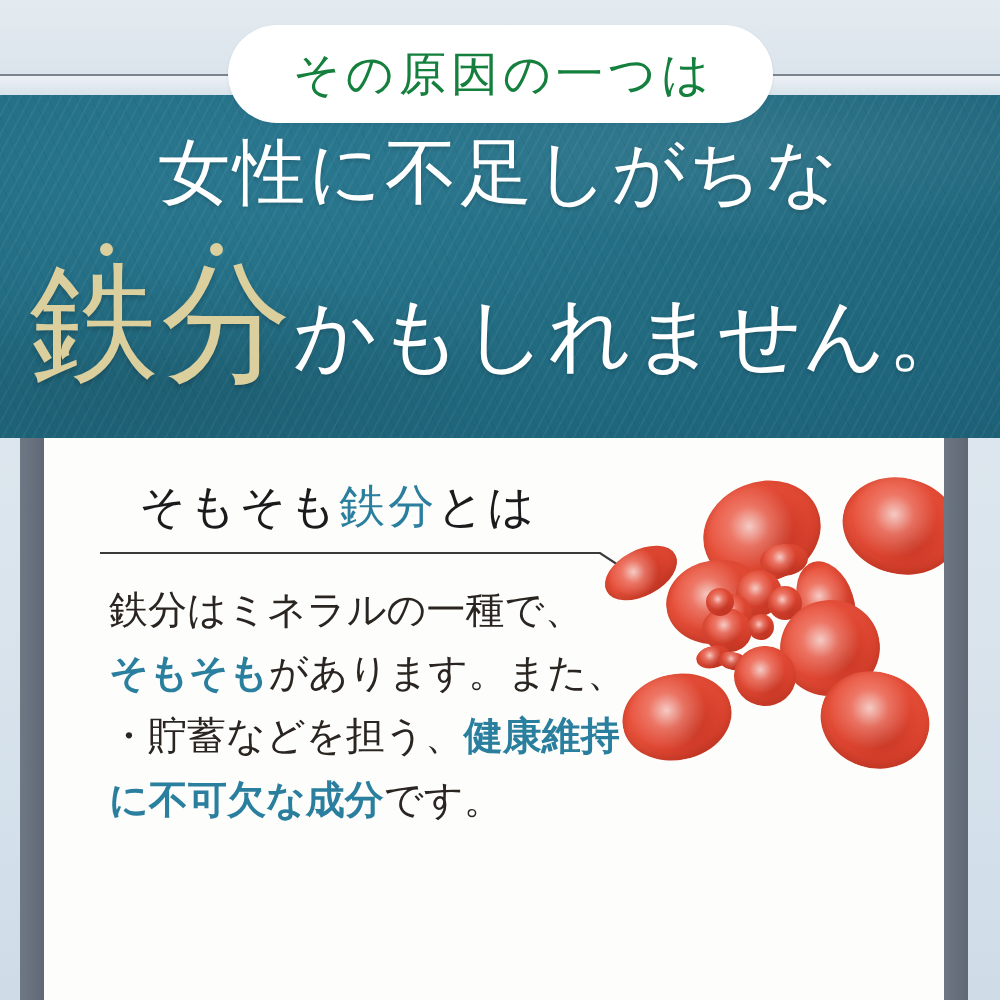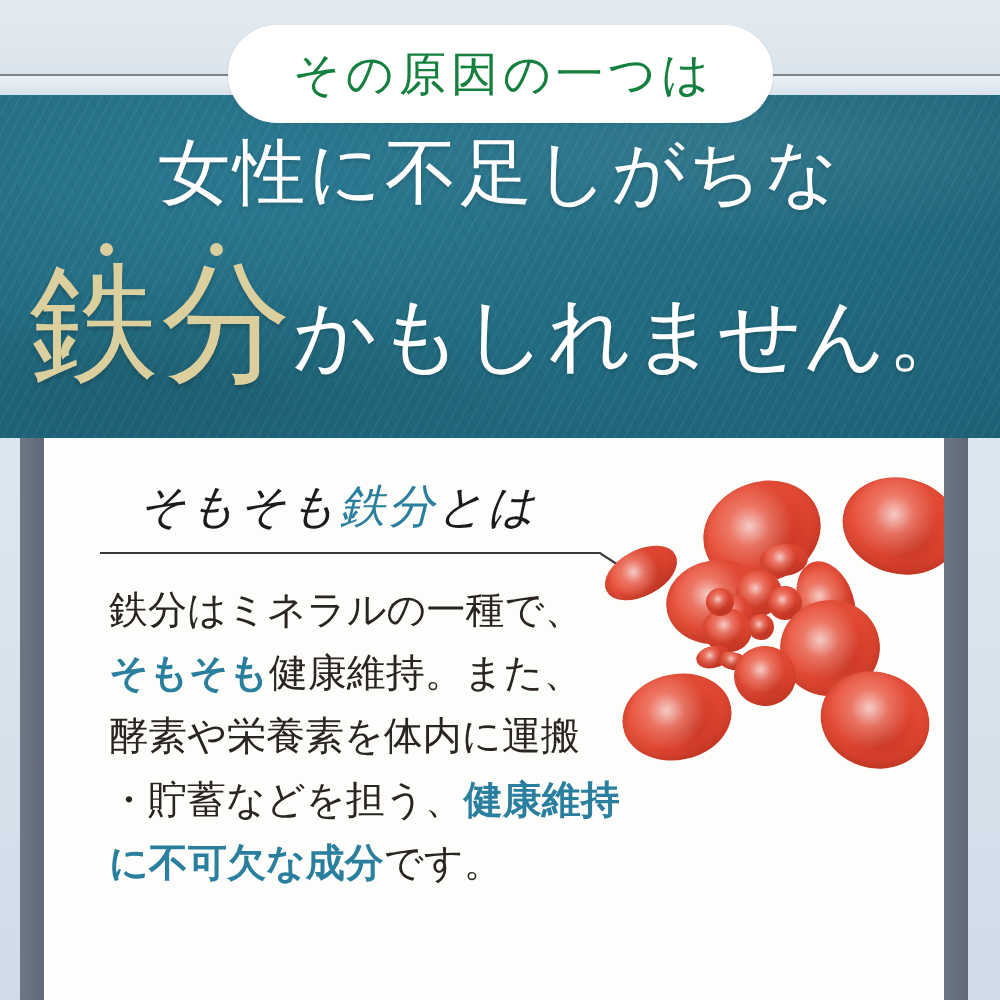--- a/index.html
+++ b/index.html
@@ -171,21 +171,20 @@
     overflow: hidden;
   }
 
   .card-head {
     position: absolute;
     left: 95px; top: 38px;
     font-size: 46px;
     letter-spacing: 3px;
     white-space: nowrap;
     color: #1b1b1d;
-    font-style: italic;
   }
   .card-head .accent { color: #2b7f9e; }
 
   .head-rule {
     position: absolute;
     left: 56px; top: 112px;
     width: 540px; height: 30px;
     pointer-events: none;
   }
 
@@ -256,22 +255,21 @@
     <div class="card-head">
       <span>そもそも</span><span class="accent">鉄分</span><span>とは</span>
     </div>
 
     <svg class="head-rule" viewBox="0 0 540 30" preserveAspectRatio="none">
       <path d="M0,3 L500,3 L538,28" fill="none" stroke="#3a3a3a" stroke-width="2.2"></path>
     </svg>
 
     <div class="body-copy">
         <div><span>鉄分はミネラルの一種で、</span></div>
-        <div><span class="hl">そもそも</span><span>健康維持。また、</span></div>
-        <div><span>酵素や栄養素を体内に運搬</span></div>
+        <div><span class="hl">そもそも</span><span>があります。また、</span></div>
         <div><span>・貯蓄などを担う、</span><span class="hl">健康維持</span></div>
         <div><span class="hl">に不可欠な成分</span><span>です。</span></div>
       </div>
 
     <div class="cells">
         <div class="rbc" style="left: 118px; top: 22px; width: 120px; height: 100px; transform: rotate(-22deg);"></div>
         <div class="rbc" style="left: 258px; top: 18px; width: 118px; height: 96px; transform: rotate(14deg);"></div>
         <div class="rbc" style="left: 18px; top: 90px; width: 78px; height: 46px; transform: rotate(-28deg);"></div>
         <div class="rbc" style="left: 82px; top: 100px; width: 102px; height: 84px; transform: rotate(-8deg);"></div>
         <div class="rbc" style="left: 152px; top: 110px; width: 46px; height: 46px; transform: rotate(0deg);"></div>

